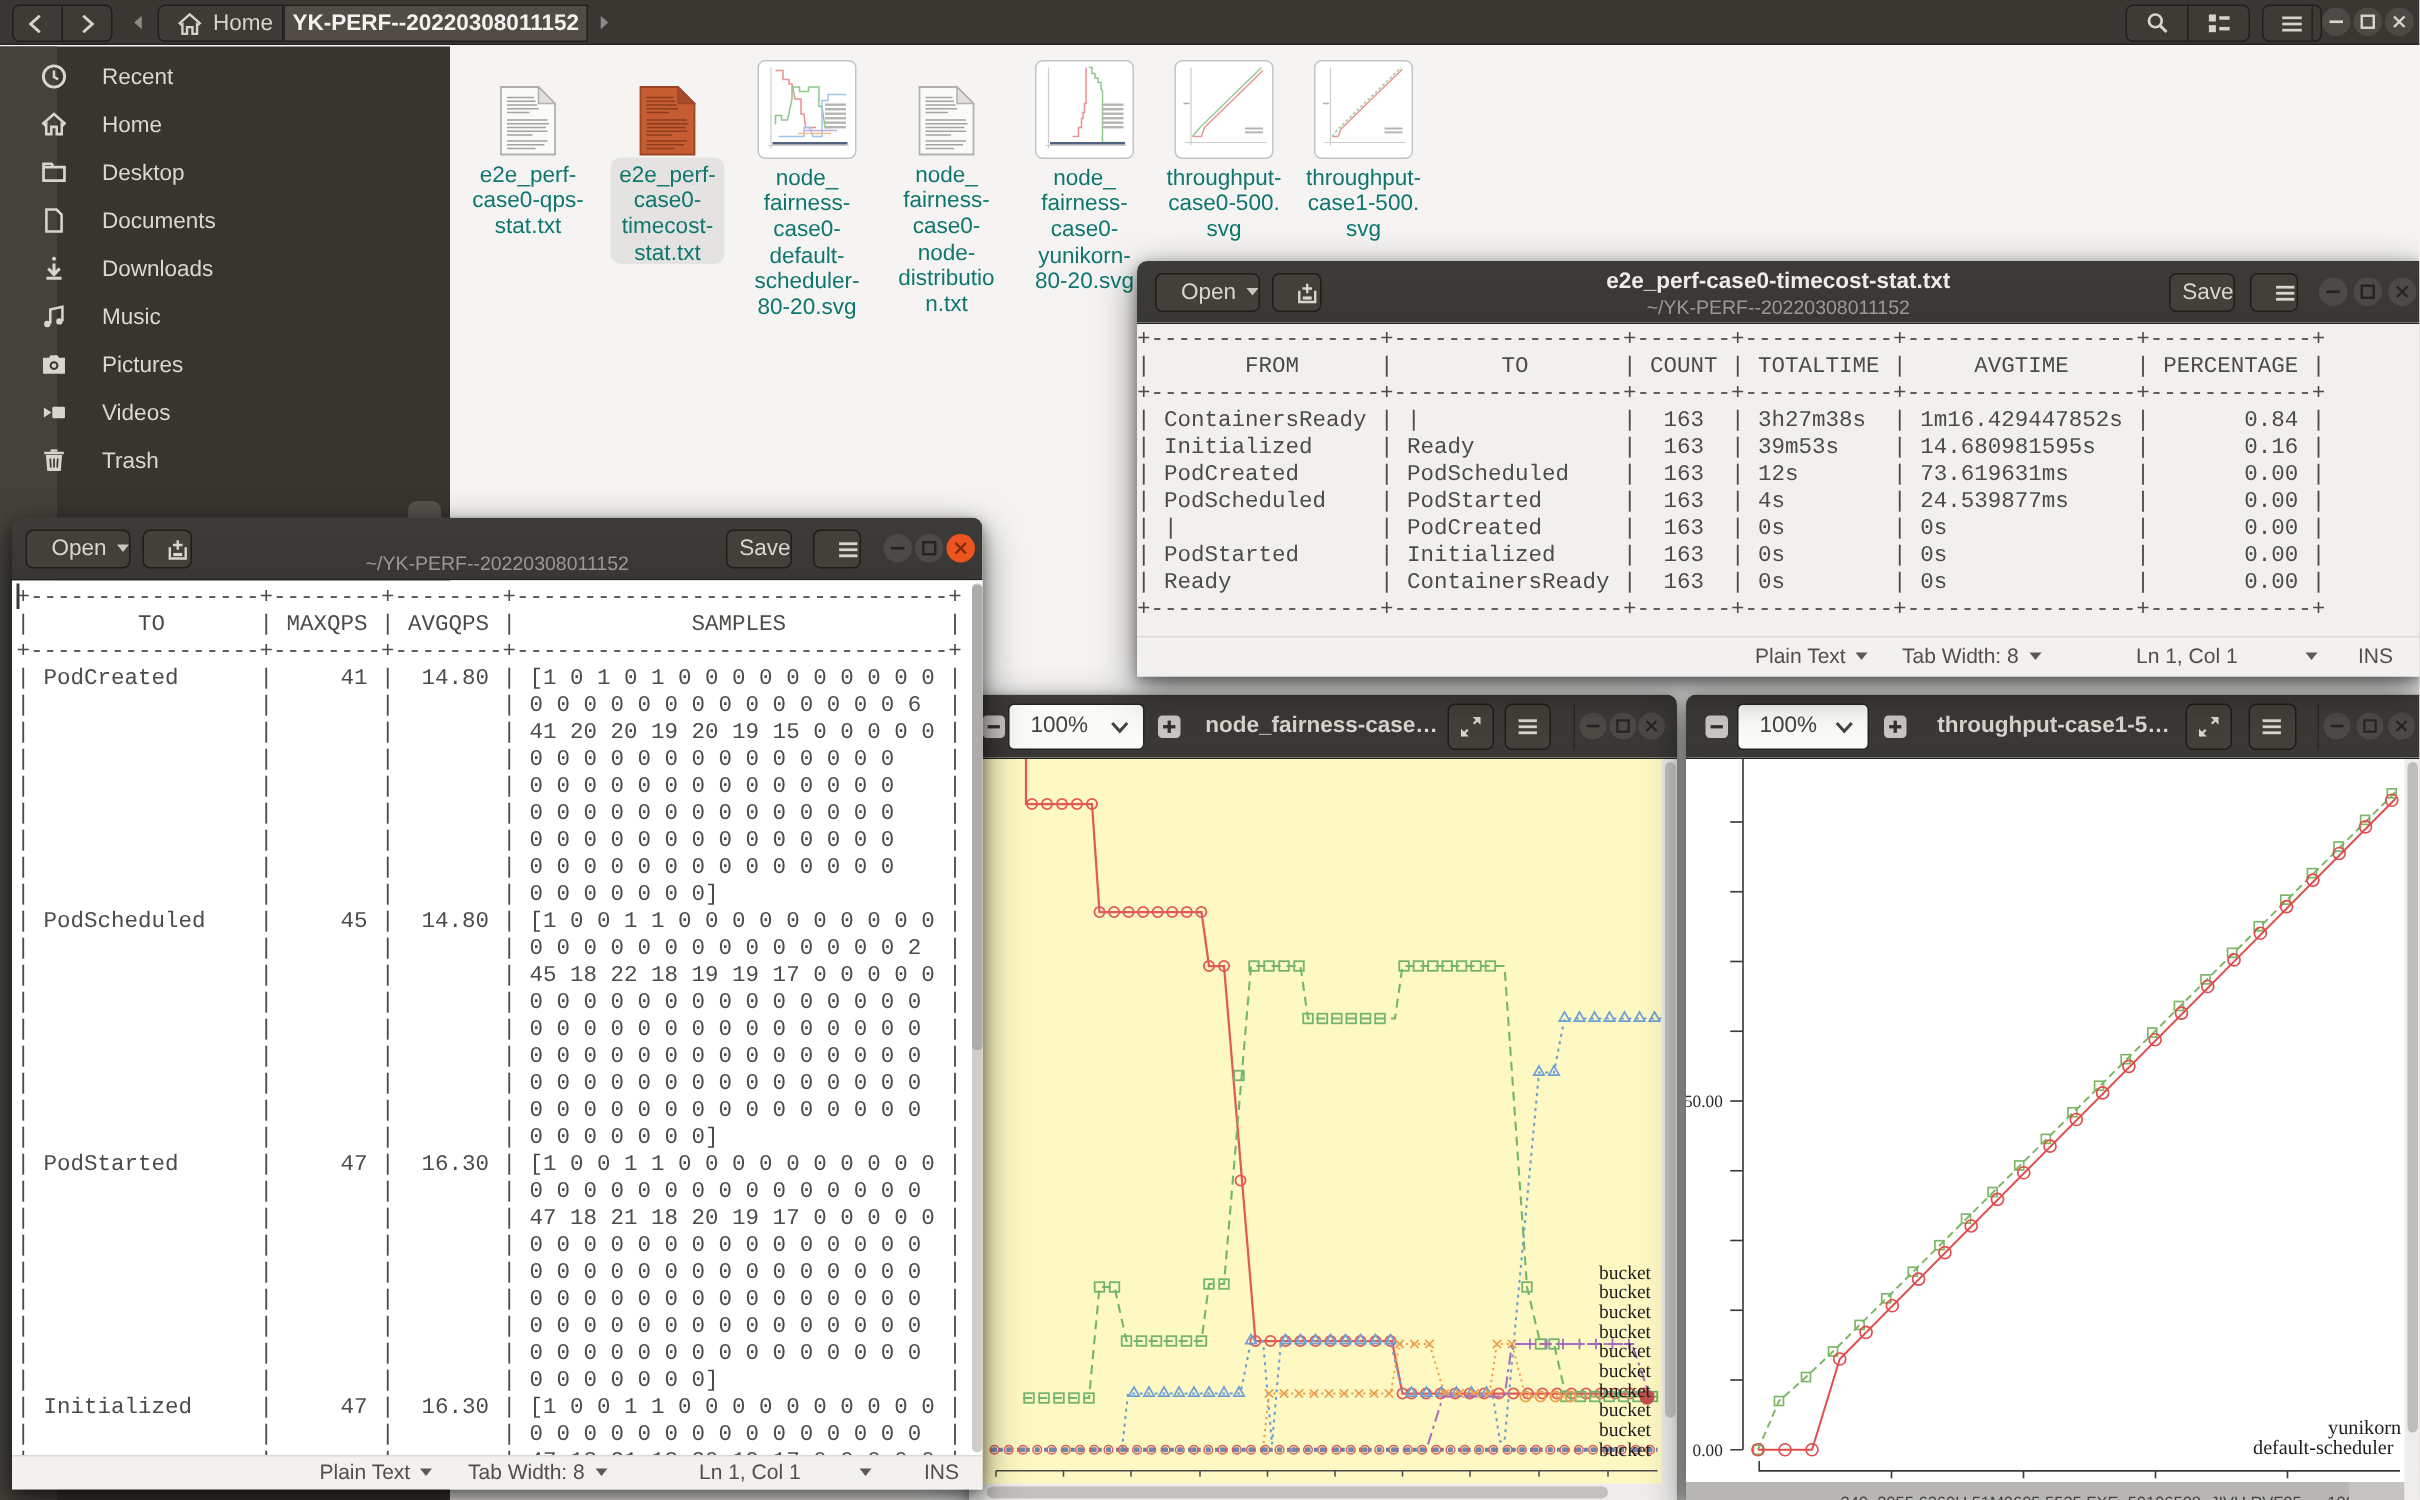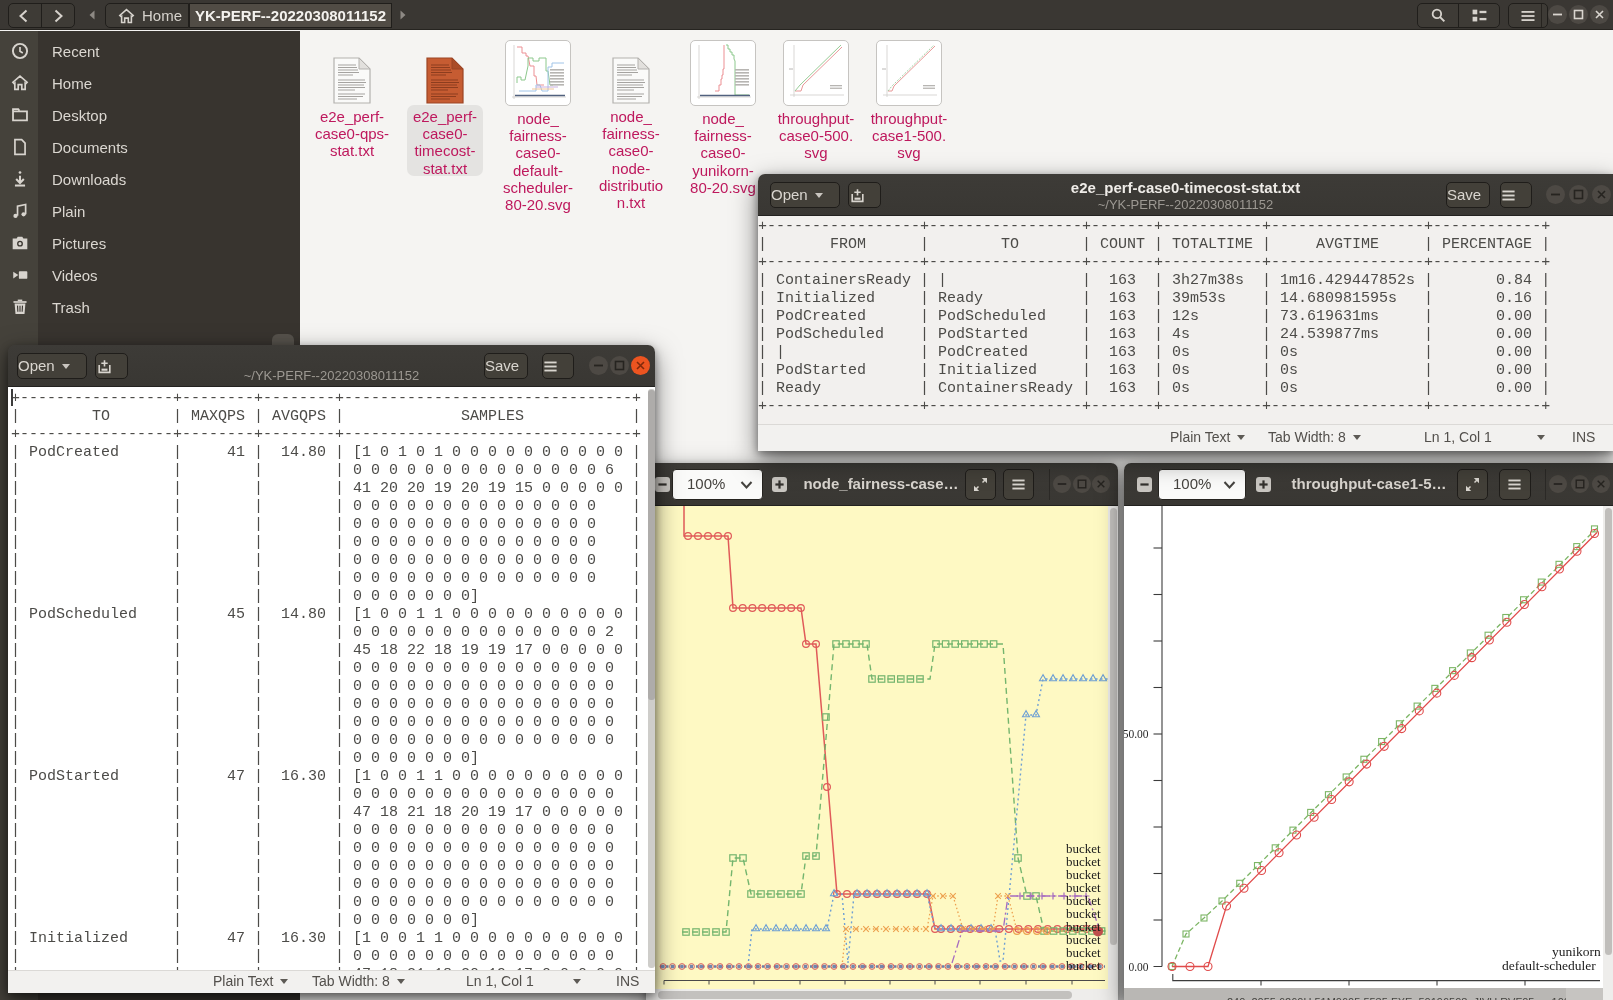--- a/index.html
+++ b/index.html
@@ -8,33 +8,33 @@
 
 
 #topbar { position:absolute; left:0; top:0; width:1613px; height:30px; background:#3a3733; border-bottom:1px solid #262420; }
 .tb-btn { position:absolute; top:3px; height:25px; background:#3e3b36; border:1px solid #201e1b; border-radius:5px; }
 .tb-tab { position:absolute; top:3px; height:25px; background:#3e3b36; border:1px solid #201e1b; color:#d6d2cc; font-size:15px; line-height:23px; }
 .wbtn { position:absolute; width:19px; height:19px; border-radius:50%; background:#4d4944; top:5px; }
 .wbtn svg { position:absolute; left:0; top:0; }
 
 
 #sidebar { position:absolute; left:0; top:31px; width:300px; height:969px; background:#38342f; }
-.sb-row { position:absolute; left:0; width:352px; height:26px; color:#dbd7d1; font-size:15px; }
+.sb-row { position:absolute; left:16px; width:352px; height:26px; color:#dbd7d1; font-size:15px; }
 .sb-row span { position:absolute; left:52px; top:3px; }
 .sb-row svg { position:absolute; left:11px; top:2px; }
 
 
 #content { position:absolute; left:300px; top:31px; width:1313px; height:969px; background:#f5f4f2; }
-.file { position:absolute; width:100px; text-align:center; color:#be185d; font-size:15px; line-height:17.2px; }
+.file { position:absolute; width:100px; text-align:center; color:#0f766e; font-size:15px; line-height:17.2px; }
 .flabel { position:relative; margin-top:4px; }
 
 
 .win { position:absolute; border-radius:8px 8px 0 0; box-shadow:0 9px 26px rgba(0,0,0,0.50), 0 3px 9px rgba(0,0,0,0.40); }
 .hdr { position:absolute; left:0; top:0; width:100%; background:linear-gradient(#3d3b37,#393733); border-bottom:1px solid #232220; border-radius:7px 7px 0 0; }
-.hbtn { position:absolute; background:#434039; border:1px solid #1f1d1a; border-radius:5px; color:#d9d5cf; font-size:15px; text-align:left; }
+.hbtn { position:absolute; background:#434039; border:1px solid #1f1d1a; border-radius:5px; color:#d9d5cf; font-size:15px; text-align:right; }
 .htitle { position:absolute; width:100%; text-align:center; color:#efece8; font-weight:bold; font-size:15px; }
 .hsub { position:absolute; width:100%; text-align:center; color:#9c9892; font-size:13px; }
 .gtext { position:absolute; overflow:hidden; }
 .gtext pre { font-family:"Liberation Mono", monospace; font-size:15px; line-height:18px; color:#4c4b48; }
 .sbar { position:absolute; left:0; width:100%; background:#f2f1ef; border-top:1px solid #dbd9d6; color:#524f4b; font-size:14px; }
 .sbar .it { position:absolute; top:4px; }
 .carew { display:inline-block; width:0; height:0; border-left:4.5px solid transparent; border-right:4.5px solid transparent; border-top:5px solid #5d5a55; vertical-align:middle; margin-left:7px; margin-bottom:2px; }
 
 
 .ehdr { position:absolute; left:0; top:0; width:100%; height:43px; background:linear-gradient(#3d3b37,#393733); border-bottom:1px solid #232220; border-radius:7px 7px 0 0; }
@@ -148,21 +148,21 @@
           <path d="M3.5 13.8 L12.5 13.8" stroke="#d8d4ce" stroke-width="1.8"></path>
         </svg>
         <span>Downloads</span>
       </div>
   <div class="sb-row" style="top:169px;">
         <svg width="18" height="18" viewBox="0 0 16 16">
           <path d="M5.8 12.3 L5.8 3.8 L13 2.2 L13 10.8" stroke="#d8d4ce" stroke-width="1.5" fill="none"></path>
           <circle cx="4" cy="12.4" r="1.9" fill="#d8d4ce"></circle>
           <circle cx="11.2" cy="10.9" r="1.9" fill="#d8d4ce"></circle>
         </svg>
-        <span>Plain</span>
+        <span>Music</span>
       </div>
   <div class="sb-row" style="top:201px;padding-left:20px;">
         <svg width="18" height="18" viewBox="0 0 16 16">
           <path d="M1.5 4 L5 4 L6 2.5 L10 2.5 L11 4 L14.5 4 L14.5 13.5 L1.5 13.5 Z" fill="#d8d4ce"></path>
           <circle cx="8" cy="8.6" r="2.6" fill="#39352f"></circle>
           <circle cx="8" cy="8.6" r="1.4" fill="#d8d4ce"></circle>
         </svg>
         <span>Pictures</span>
       </div>
   <div class="sb-row" style="top:233px;">

